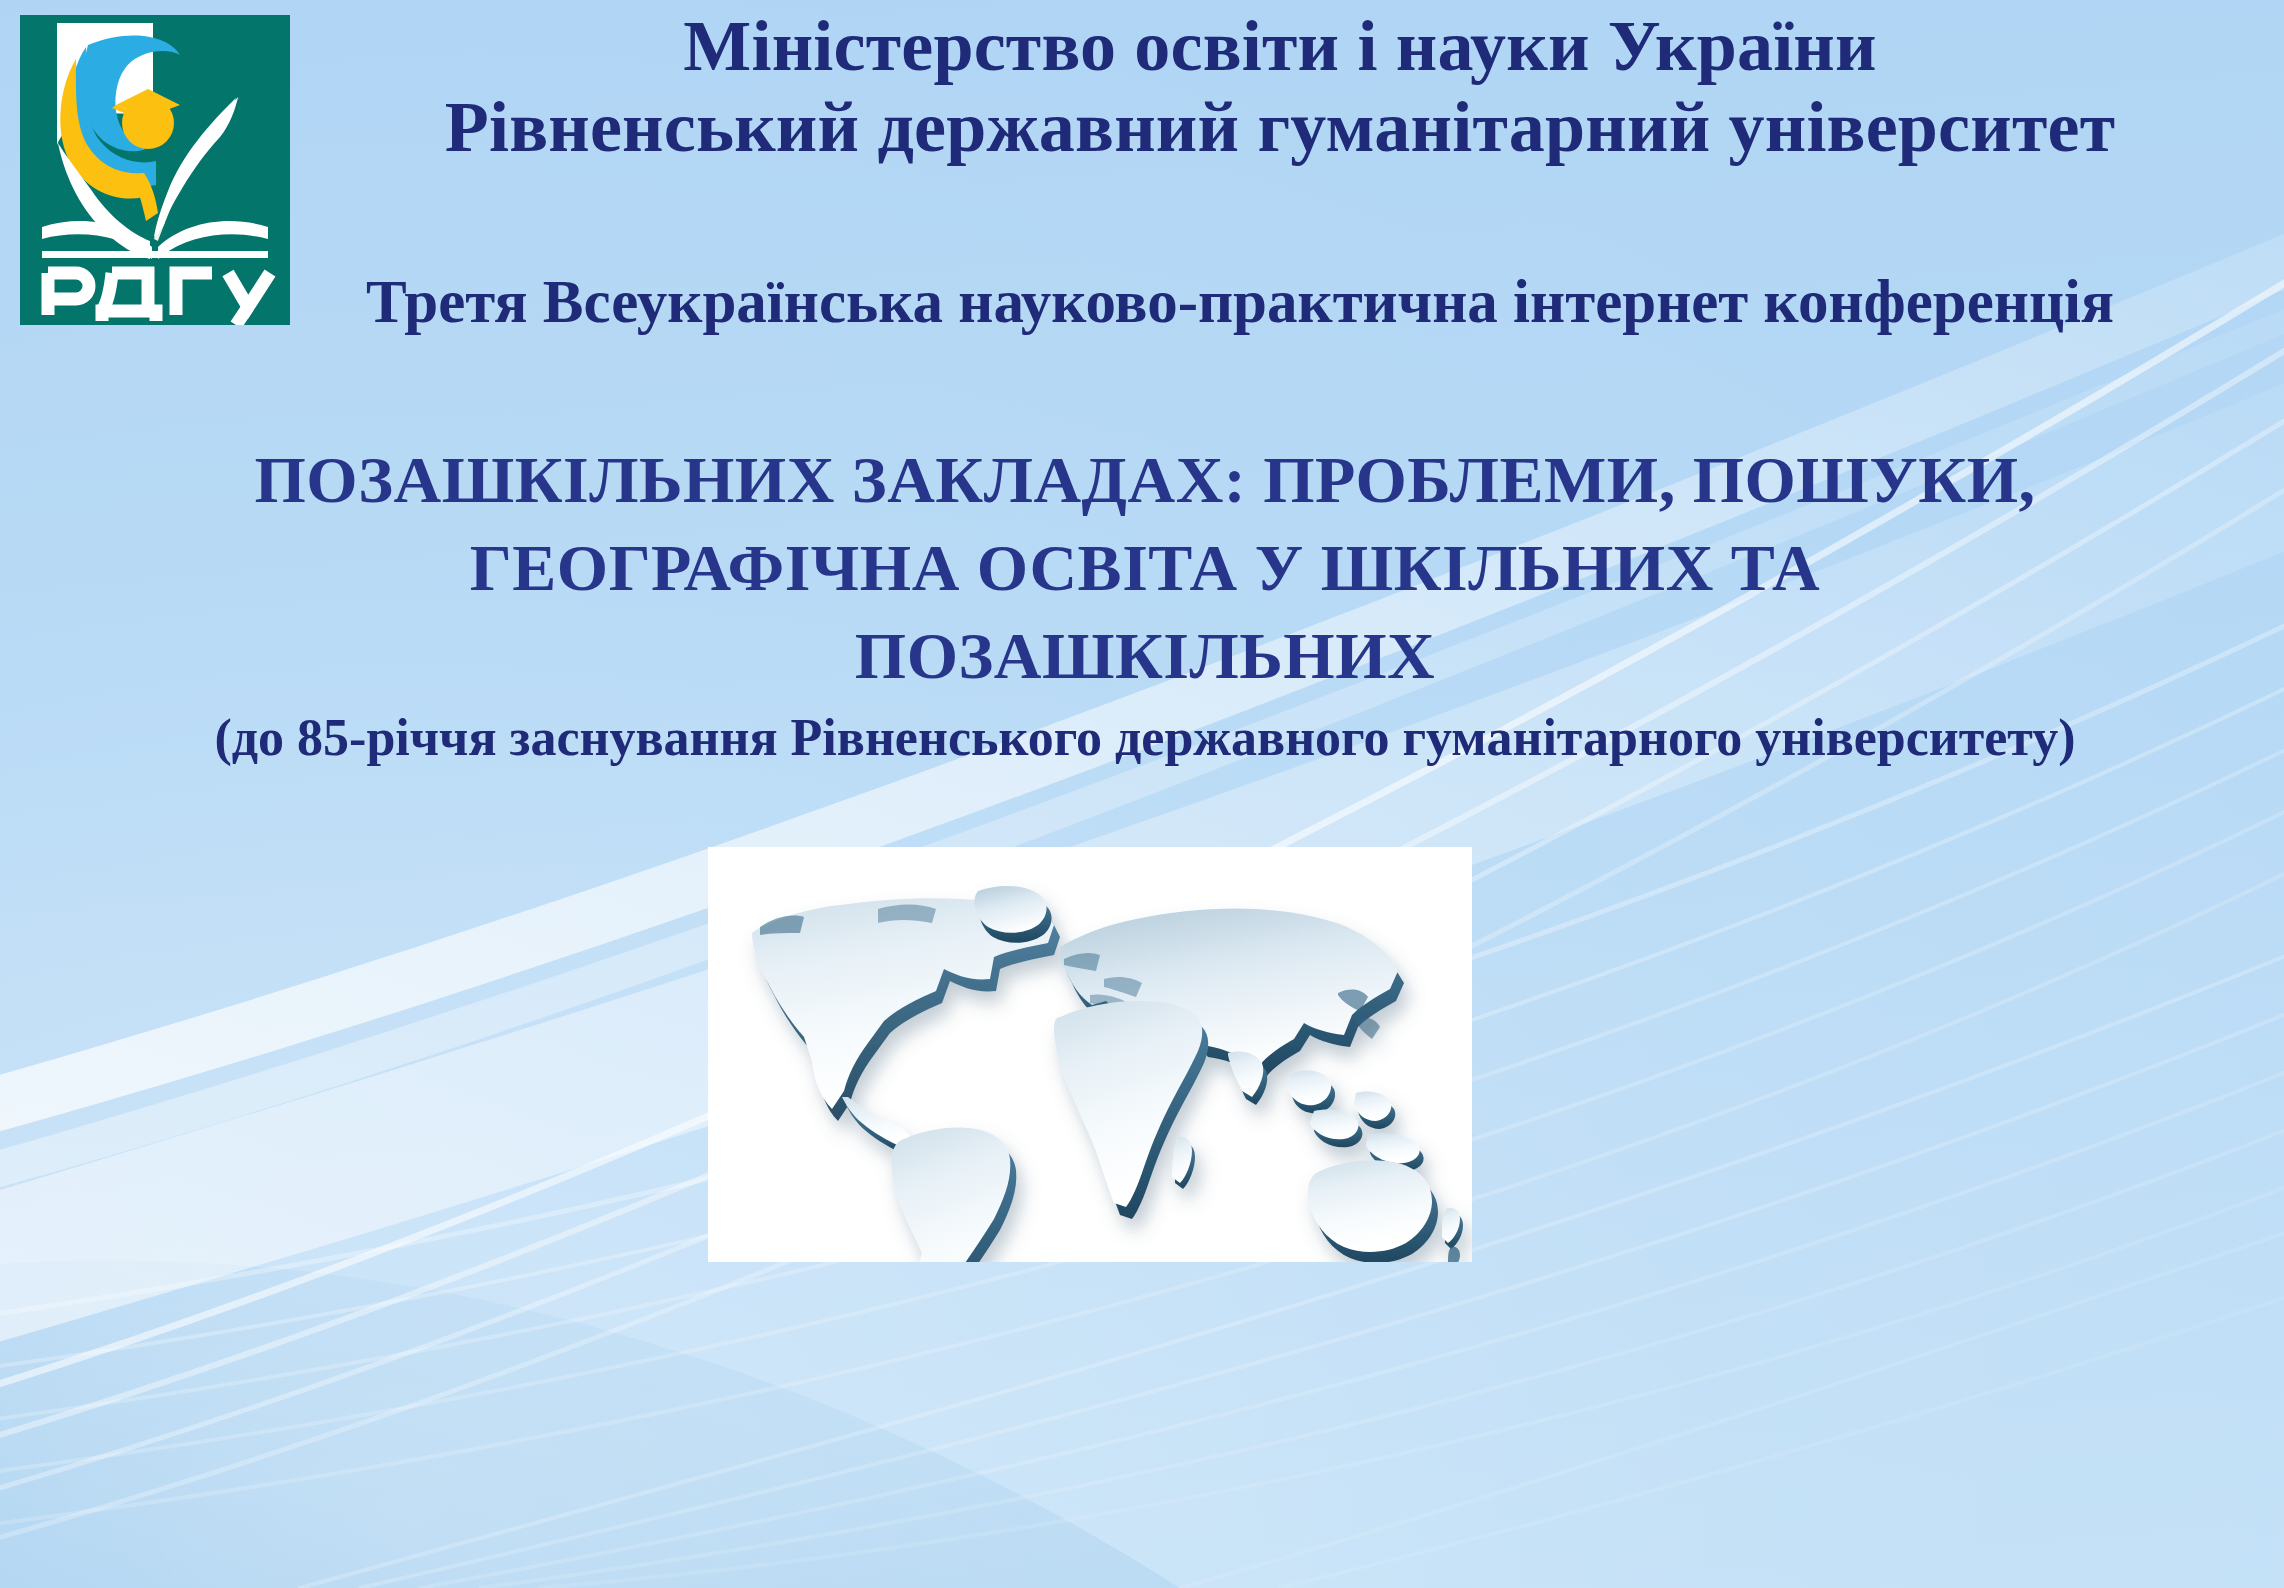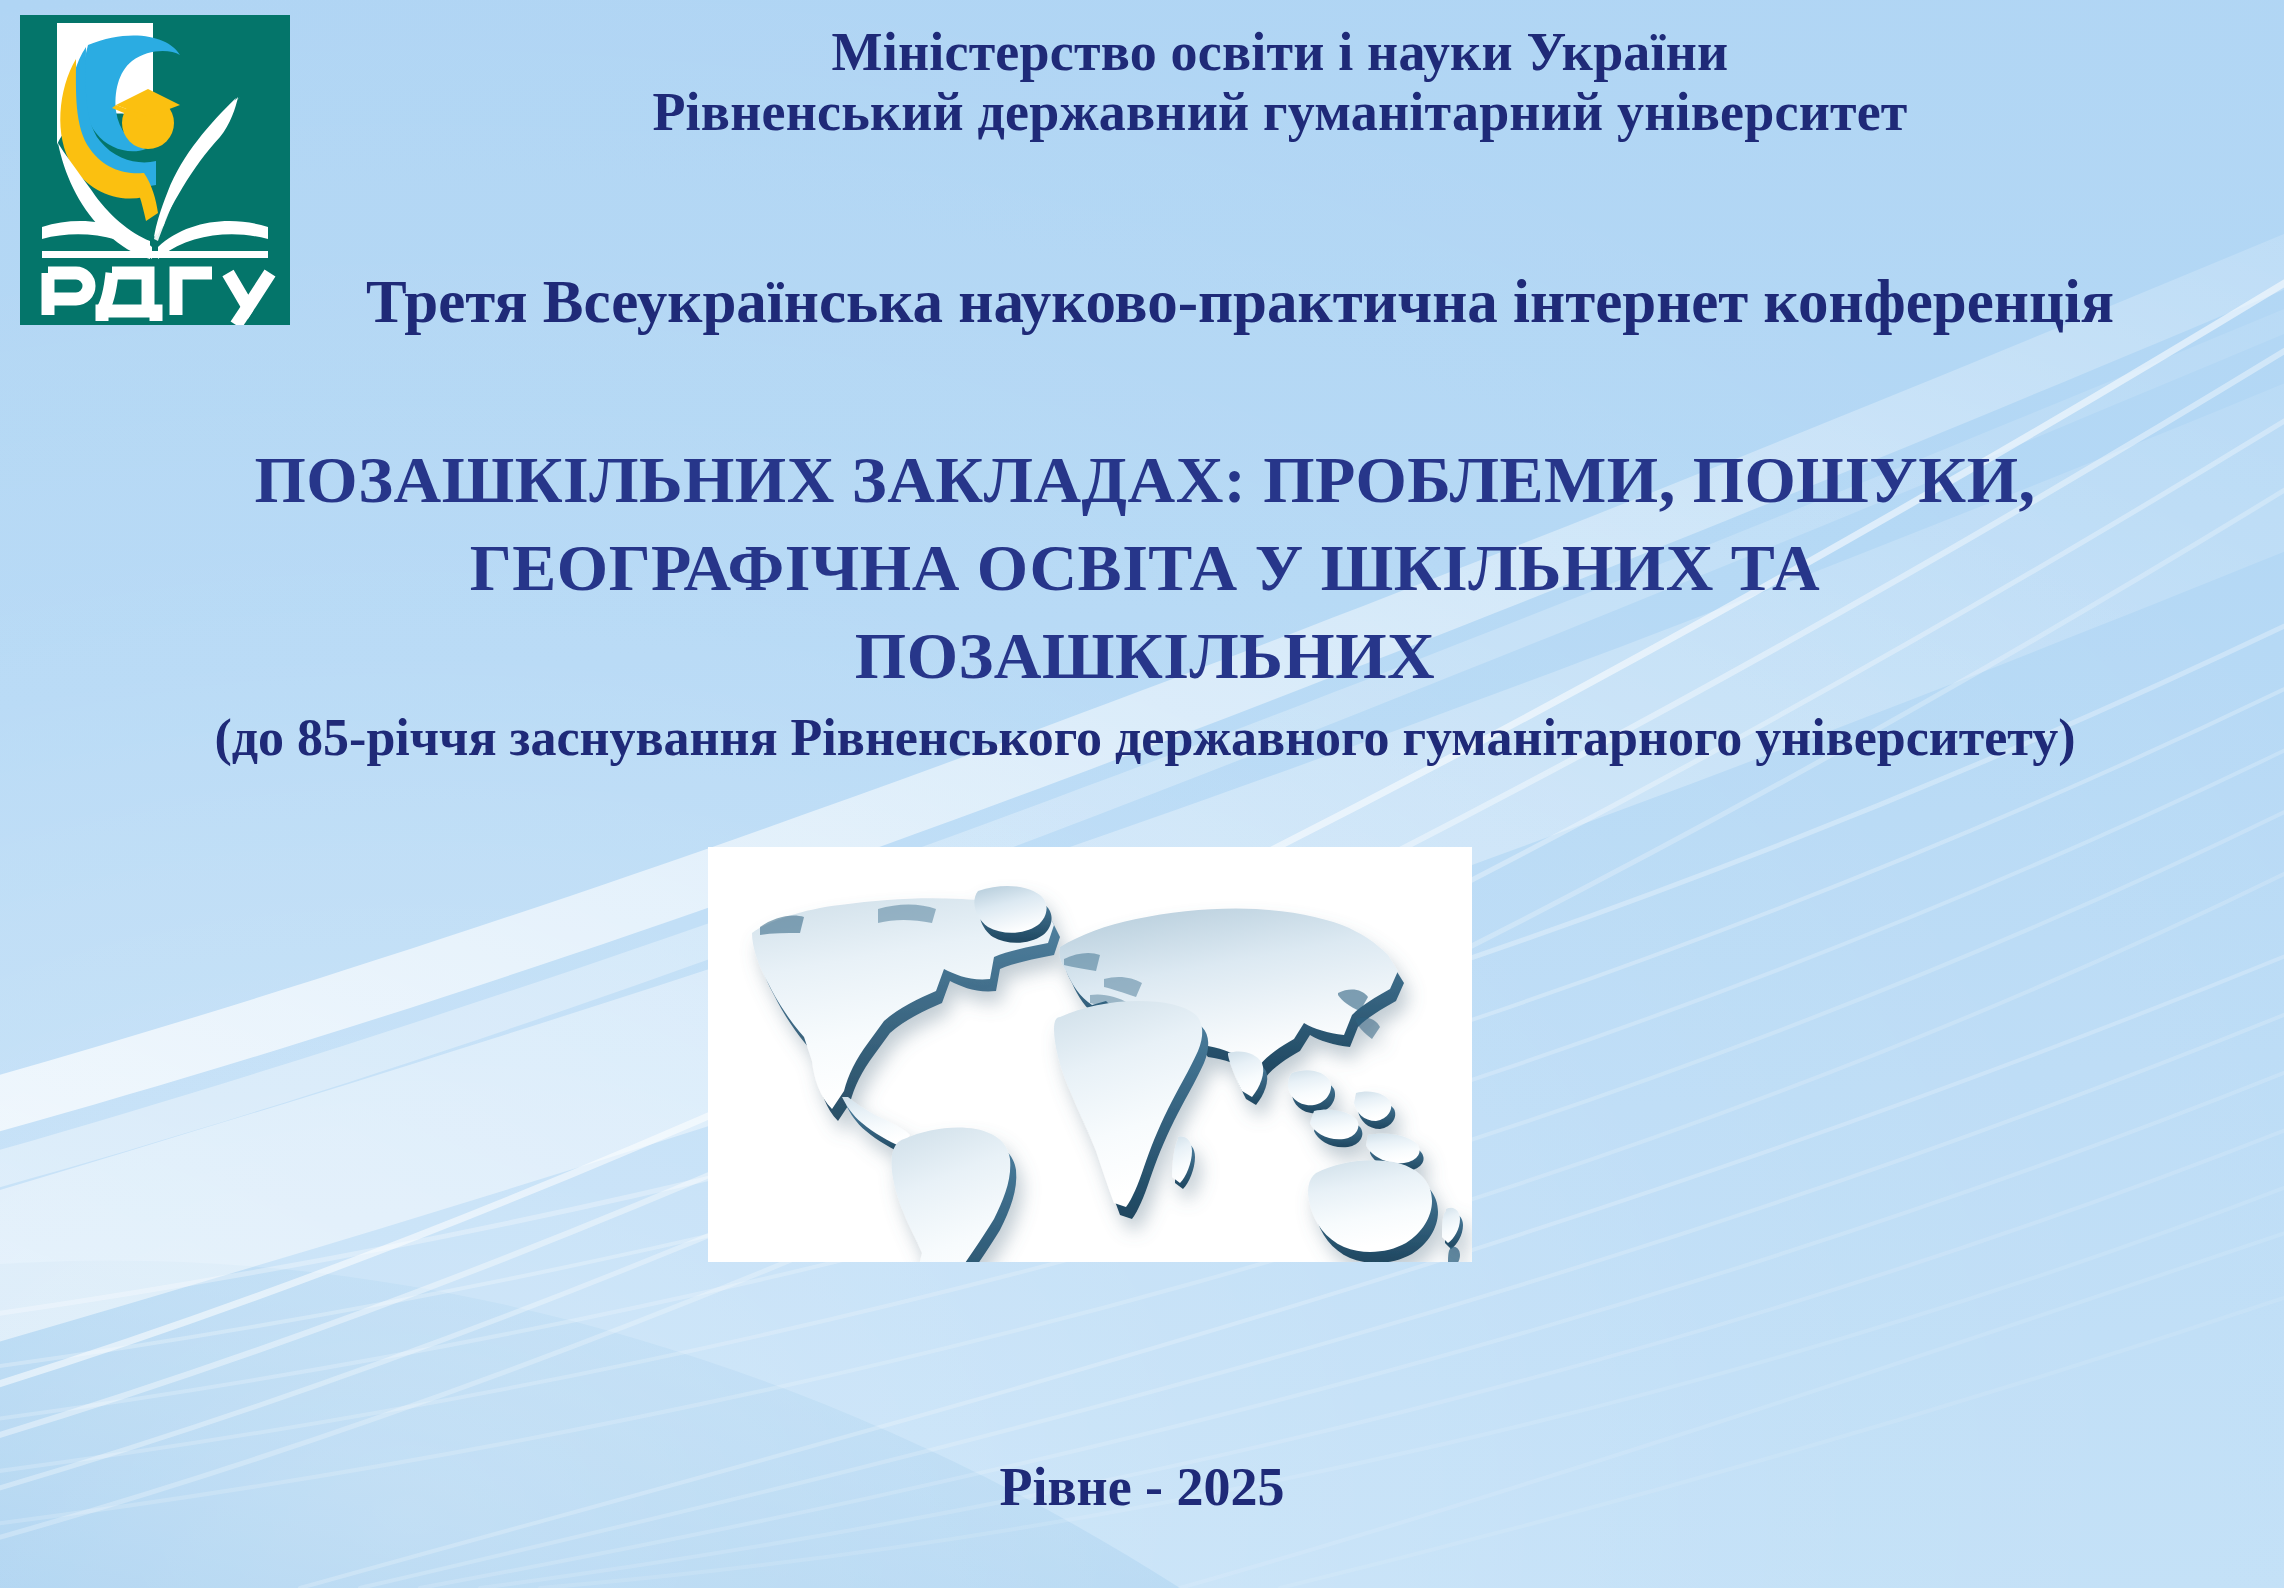--- a/index.html
+++ b/index.html
@@ -47,24 +47,23 @@
 
   
   .ministry-block {
     position: absolute;
     left: 300px;
     top: 6px;
     width: 1960px;
     text-align: center;
     color: #1f2a78;
     font-weight: bold;
-    font-size: 54px;
+    font-size: 72px;
     line-height: 1.12;
     letter-spacing: 0.2px;
-    margin-top: 16px;
   }
   .ministry-line2 { white-space: nowrap; text-align: center; }
 
   .conference-line {
     position: absolute;
     left: 290px;
     top: 268px;
     width: 1900px;
     text-align: center;
     color: #1f2a78;
@@ -410,15 +409,14 @@
         <path d="M738 362 C 746 358 752 364 752 372 C 752 382 746 392 740 396
                  L 734 390 C 734 380 734 368 738 364 Z" fill="url(#edgeGrad)" transform="translate(3,6)"></path>
         <path d="M738 362 C 746 358 752 364 752 372 C 752 382 746 392 740 396
                  L 734 390 C 734 380 734 368 738 364 Z" fill="url(#landGrad)"></path>
         <path d="M742 400 C 748 398 752 402 752 408 C 752 414 748 420 744 422
                  L 740 418 C 740 412 740 404 742 402 Z" fill="#2f6382" opacity="0.75"></path>
       </g>
     </svg>
   </div>
 
-  <div class="footer-place">Рівне - 2025</div>
 
 </div>
 
 </body></html>

